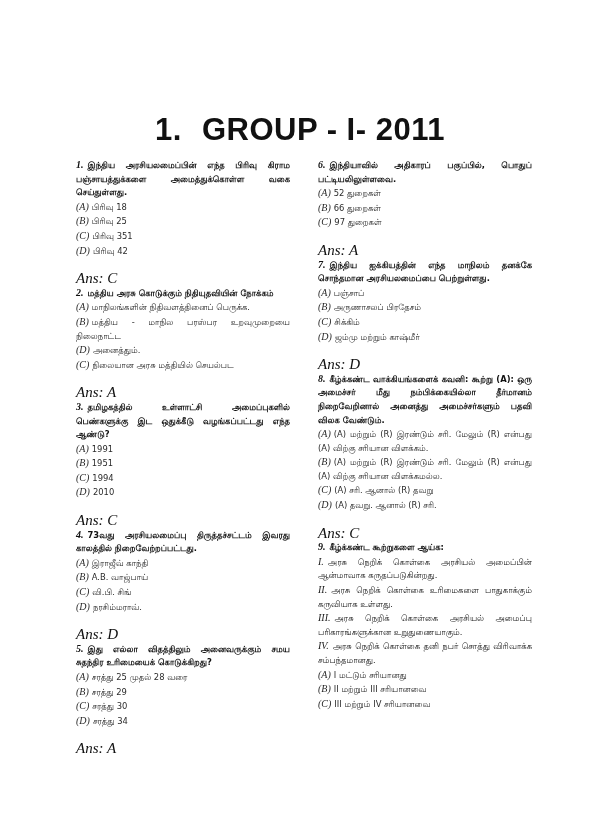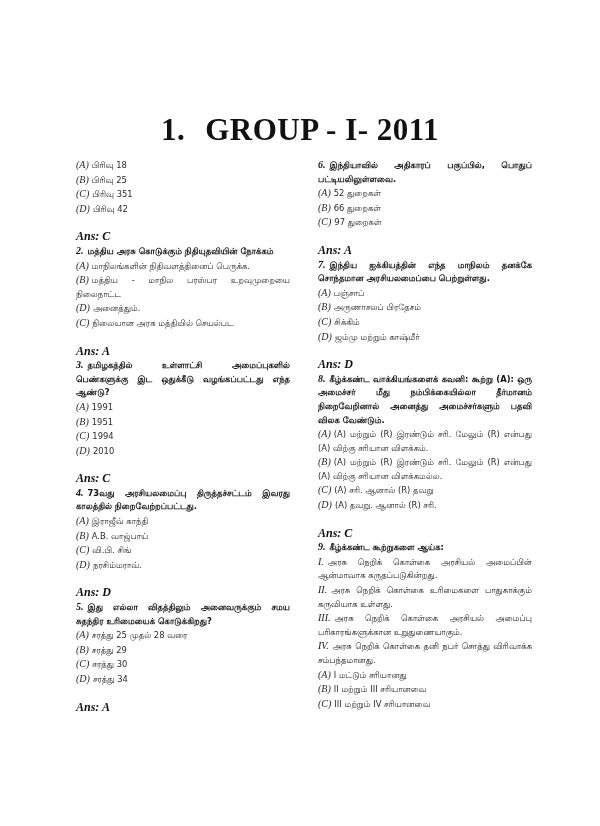--- a/index.html
+++ b/index.html
@@ -14,21 +14,21 @@
     overflow: hidden;
     font-family: "DejaVu Serif", serif;
     color: #1a1a1a;
   }
   .page-title {
     position: absolute;
     top: 112px;
     left: 0;
     width: 600px;
     text-align: center;
-    font-family: Liberation Serif, serif;
+    font-family: Liberation Sans, sans-serif;
     font-weight: bold;
     font-size: 31px;
     letter-spacing: 0.5px;
     color: #111;
   }
   .page-title .num {
     margin-right: 20px;
   }
   .column {
     position: absolute;
@@ -76,37 +76,38 @@
   }
   .opt .letter {
     font-family: "Liberation Serif", serif;
     font-style: italic;
     font-size: 10px;
     margin-right: 3px;
   }
   .ans {
     font-family: "Liberation Serif", serif;
     font-style: italic;
-    font-weight: bold;
-    font-size: 12px;
+    font-weight: normal;
+    font-size: 15px;
     margin-top: 14px;
     margin-bottom: 0;
     color: #111;
   }
 </style>
 </head>
 <body>
 
 <div class="page-title">
   <span class="num">1.</span><span>GROUP - I- 2011</span>
 </div>
 
 <div class="column col-left">
 
   <div class="q-block">
+    <div class="q-stem"><span class="qnum">1.</span><span>இந்திய அரசியலமைப்பின் எந்த பிரிவு கிராம பஞ்சாயத்துக்களை அமைத்துக்கொள்ள வகை செய்துள்ளது.</span></div>
     <div class="opt"><span class="letter">(A)</span><span>பிரிவு 18</span></div>
     <div class="opt"><span class="letter">(B)</span><span>பிரிவு 25</span></div>
     <div class="opt"><span class="letter">(C)</span><span>பிரிவு 351</span></div>
     <div class="opt"><span class="letter">(D)</span><span>பிரிவு 42</span></div>
     <div class="ans">Ans: C</div>
   </div>
 
   <div class="q-block">
     <div class="q-stem"><span class="qnum">2.</span><span>மத்திய அரசு கொடுக்கும் நிதியுதவியின் நோக்கம்</span></div>
     <div class="opt"><span class="letter">(A)</span><span>மாநிலங்களின் நிதிவளத்தினைப் பெருக்க.</span></div>

